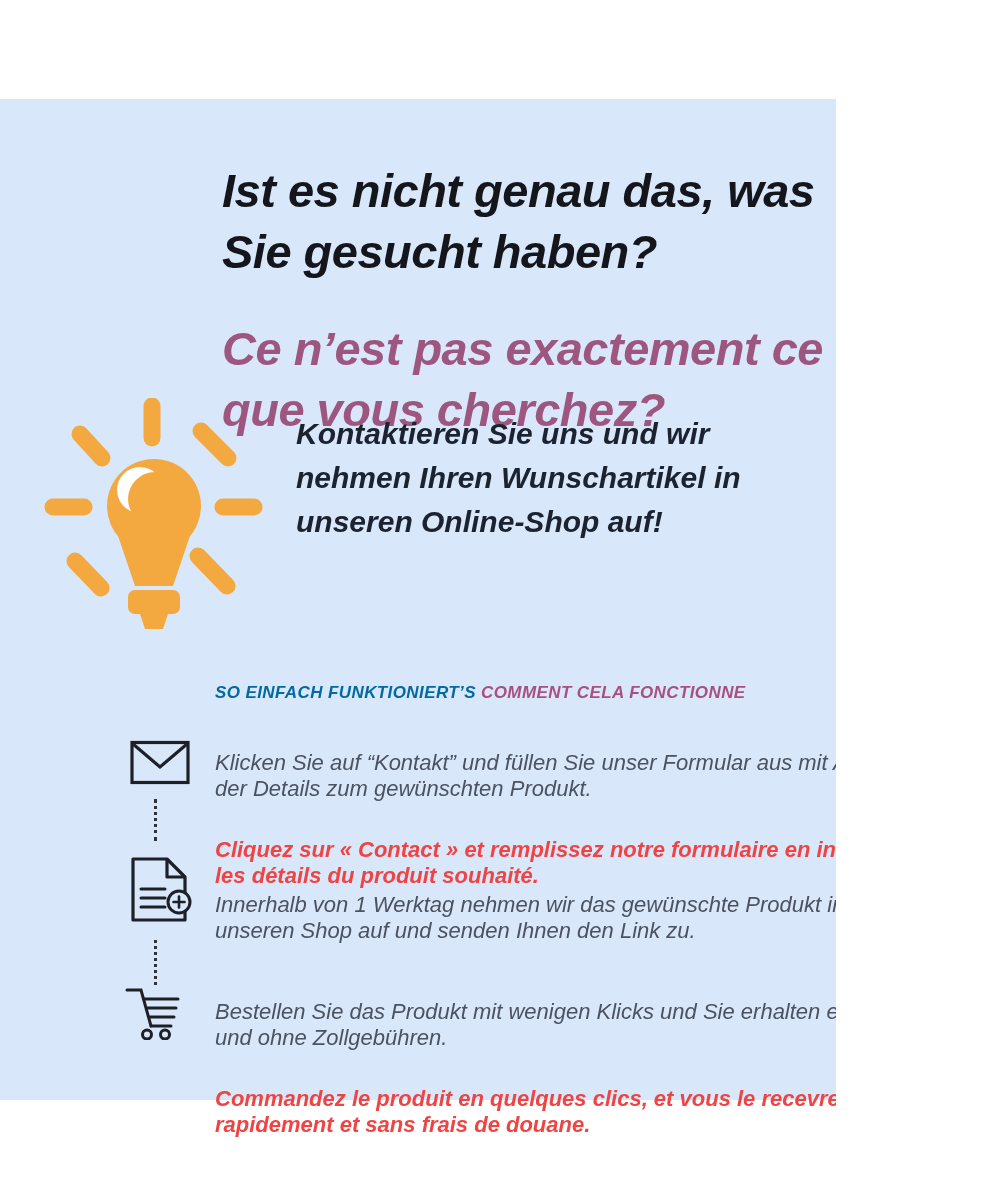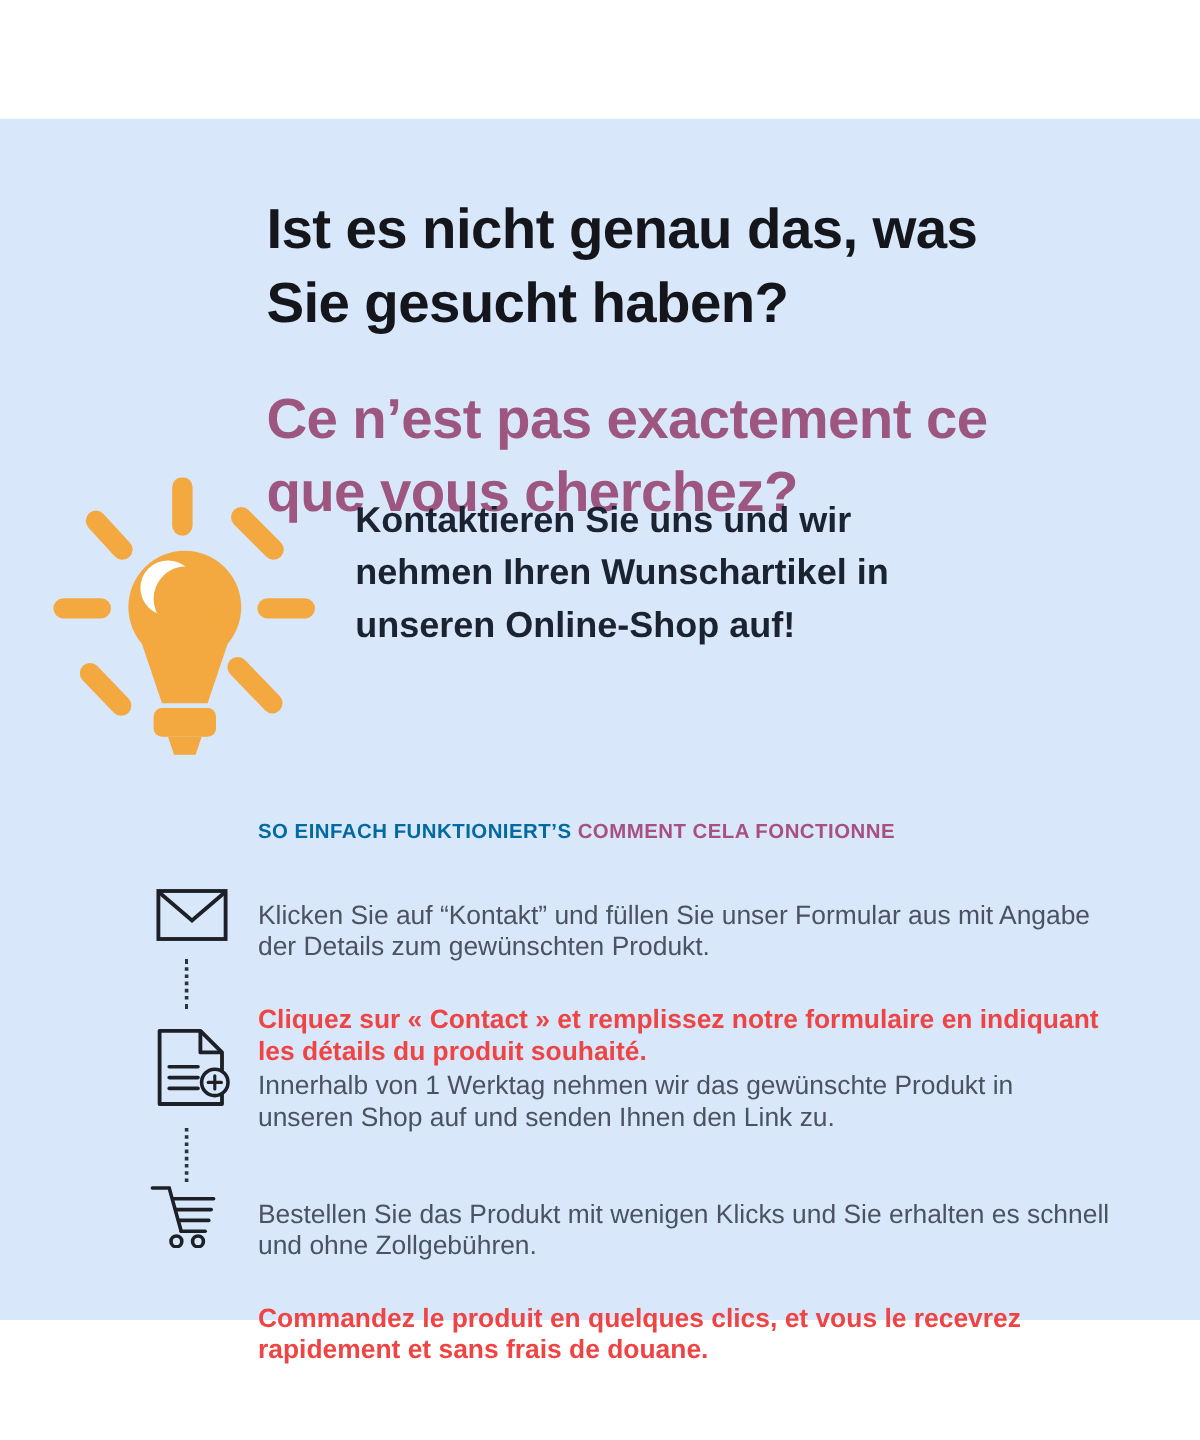--- a/index.html
+++ b/index.html
@@ -1,17 +1,17 @@
 <!DOCTYPE html>
 <html><head>
 <meta charset="utf-8">
 <style>
   html,body{margin:0;padding:0;}
   body{background:#ffffff;font-family:"Liberation Sans",sans-serif;}
-  .canvas{position:relative;width:1000px;height:1200px;background:#ffffff;overflow:hidden;}
+  .canvas{position:relative;width:836px;height:1200px;background:#ffffff;overflow:hidden;font-style:italic;}
   .panel{position:absolute;left:0;top:99px;width:1000px;height:1001px;background:#d8e7fa;}
 
   .headline{position:absolute;left:222px;top:124px;width:720px;white-space:pre;}
   .headline p{margin:0;font-size:47px;line-height:61px;font-weight:bold;letter-spacing:-0.5px;}
   .headline .de{color:#14161c;}
   .headline .fr{color:#9d567f;}
 
   .bulb{position:absolute;left:44px;top:398px;width:220px;height:232px;}
 
   .intro{position:absolute;left:296px;top:376px;width:660px;white-space:pre;}

